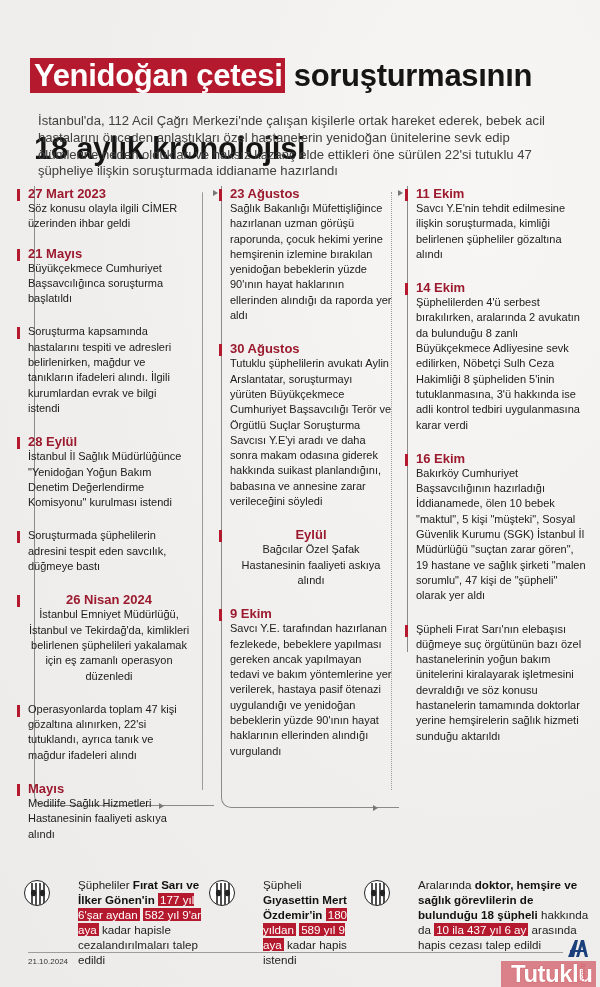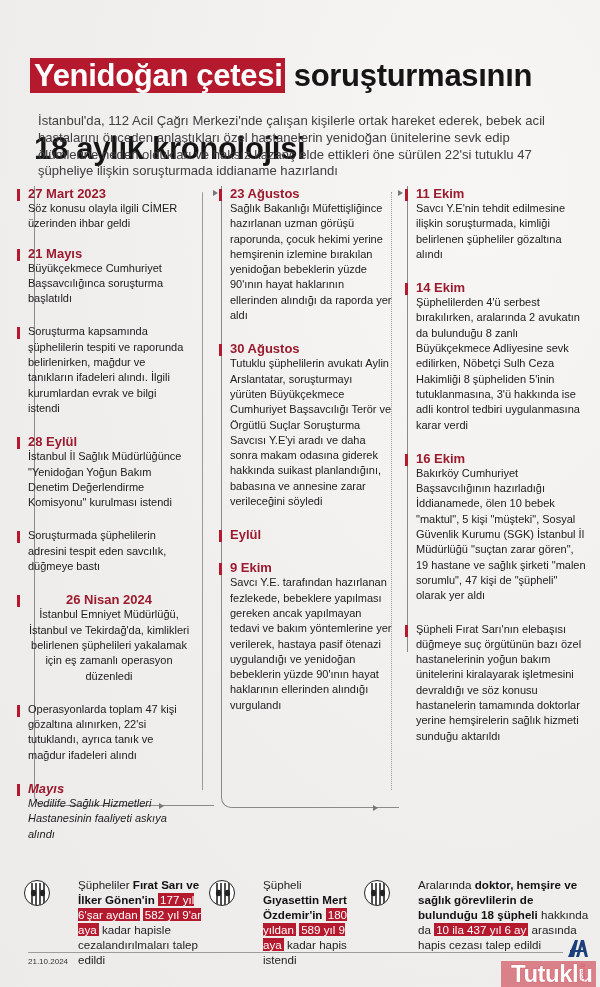--- a/index.html
+++ b/index.html
@@ -78,61 +78,62 @@
       <div class="date">27 Mart 2023</div>
       <div class="text">Söz konusu olayla ilgili CİMER üzerinden ihbar geldi</div>
     </div>
   <div class="entry">
       <span class="bar"></span>
       <div class="date">21 Mayıs</div>
       <div class="text">Büyükçekmece Cumhuriyet Başsavcılığınca soruşturma başlatıldı</div>
     </div>
   <div class="entry" style="margin-top:18px;">
       <span class="bar"></span>
-      <div class="text">Soruşturma kapsamında şüphelilerin tespiti ve raporunda belirlenirken, mağdur ve tanıkların ifadeleri alındı. İlgili kurumlardan evrak ve bilgi istendi</div>
+      <div class="text">Soruşturma kapsamında hastalarını tespiti ve adresleri belirlenirken, mağdur ve tanıkların ifadeleri alındı. İlgili kurumlardan evrak ve bilgi istendi</div>
     </div>
   <div class="entry" style="margin-top:18px;">
       <span class="bar"></span>
       <div class="date">28 Eylül</div>
       <div class="text">İstanbul İl Sağlık Müdürlüğünce "Yenidoğan Yoğun Bakım Denetim Değerlendirme Komisyonu" kurulması istendi</div>
     </div>
   <div class="entry" style="margin-top:18px;">
       <span class="bar"></span>
       <div class="text">Soruşturmada şüphelilerin adresini tespit eden savcılık, düğmeye bastı</div>
     </div>
   <div class="entry" style="margin-top:18px;text-align:center;">
       <span class="bar"></span>
       <div class="date">26 Nisan 2024</div>
       <div class="text">İstanbul Emniyet Müdürlüğü, İstanbul ve Tekirdağ'da, kimlikleri belirlenen şüphelileri yakalamak için eş zamanlı operasyon düzenledi</div>
     </div>
   <div class="entry" style="margin-top:18px;">
       <span class="bar"></span>
       <div class="text">Operasyonlarda toplam 47 kişi gözaltına alınırken, 22'si tutuklandı, ayrıca tanık ve mağdur ifadeleri alındı</div>
     </div>
-  <div class="entry" style="margin-top:18px;font-style:italic;">
+  <div class="entry" style="margin-top:18px;">
       <span class="bar"></span>
       <div class="date">Mayıs</div>
       <div class="text">Medilife Sağlık Hizmetleri Hastanesinin faaliyeti askıya alındı</div>
     </div>
 </div>
 
 <div class="column col2">
   <div class="entry">
       <span class="bar"></span>
       <div class="date">23 Ağustos</div>
       <div class="text">Sağlık Bakanlığı Müfettişliğince hazırlanan uzman görüşü raporunda, çocuk hekimi yerine hemşirenin izlemine bırakılan yenidoğan bebeklerin yüzde 90'ının hayat haklarının ellerinden alındığı da raporda yer aldı</div>
     </div>
   <div class="entry" style="margin-top:18px;">
       <span class="bar"></span>
       <div class="date">30 Ağustos</div>
       <div class="text">Tutuklu şüphelilerin avukatı Aylin Arslantatar, soruşturmayı yürüten Büyükçekmece Cumhuriyet Başsavcılığı Terör ve Örgütlü Suçlar Soruşturma Savcısı Y.E'yi aradı ve daha sonra makam odasına giderek hakkında suikast planlandığını, babasına ve annesine zarar verileceğini söyledi</div>
     </div>
-  <div class="entry" style="margin-top:18px;">
+  <div class="entry" style="margin-top:18px;text-align:center;">
       <span class="bar"></span>
       <div class="date">Eylül</div>
+      <div class="text">Bağcılar Özel Şafak Hastanesinin faaliyeti askıya alındı</div>
     </div>
   <div class="entry" style="margin-top:18px;">
       <span class="bar"></span>
       <div class="date">9 Ekim</div>
       <div class="text">Savcı Y.E. tarafından hazırlanan fezlekede, bebeklere yapılması gereken ancak yapılmayan tedavi ve bakım yöntemlerine yer verilerek, hastaya pasif ötenazi uygulandığı ve yenidoğan bebeklerin yüzde 90'ının hayat haklarının ellerinden alındığı vurgulandı</div>
     </div>
 </div>
 
 <div class="column col3">
   <div class="entry">

